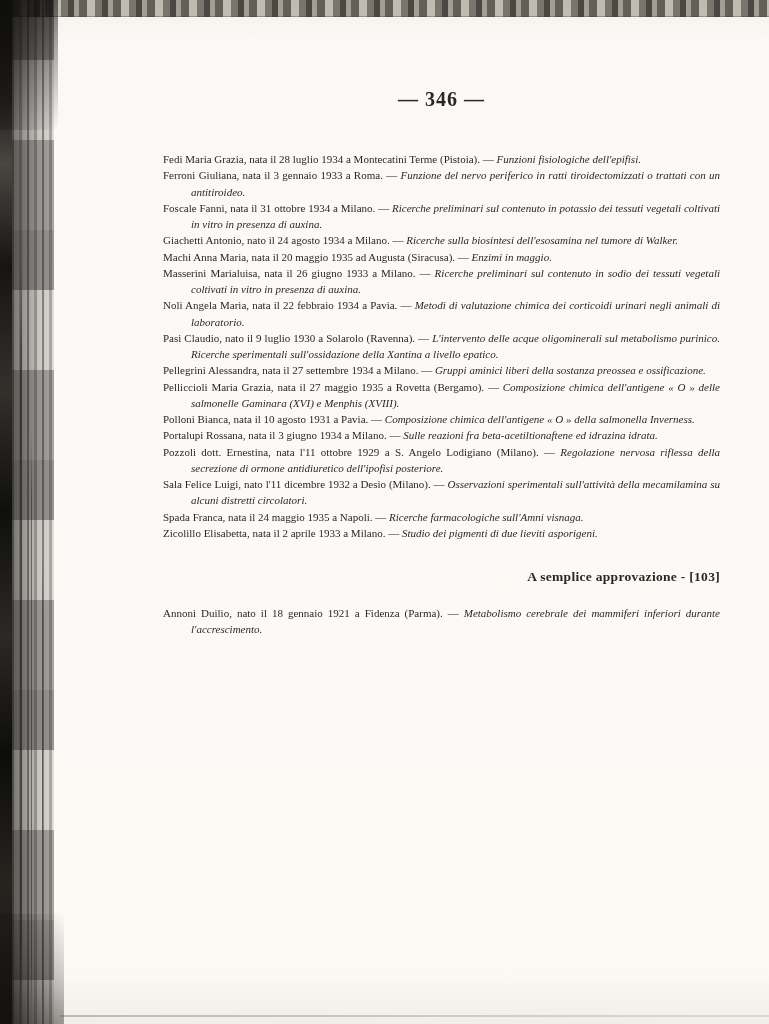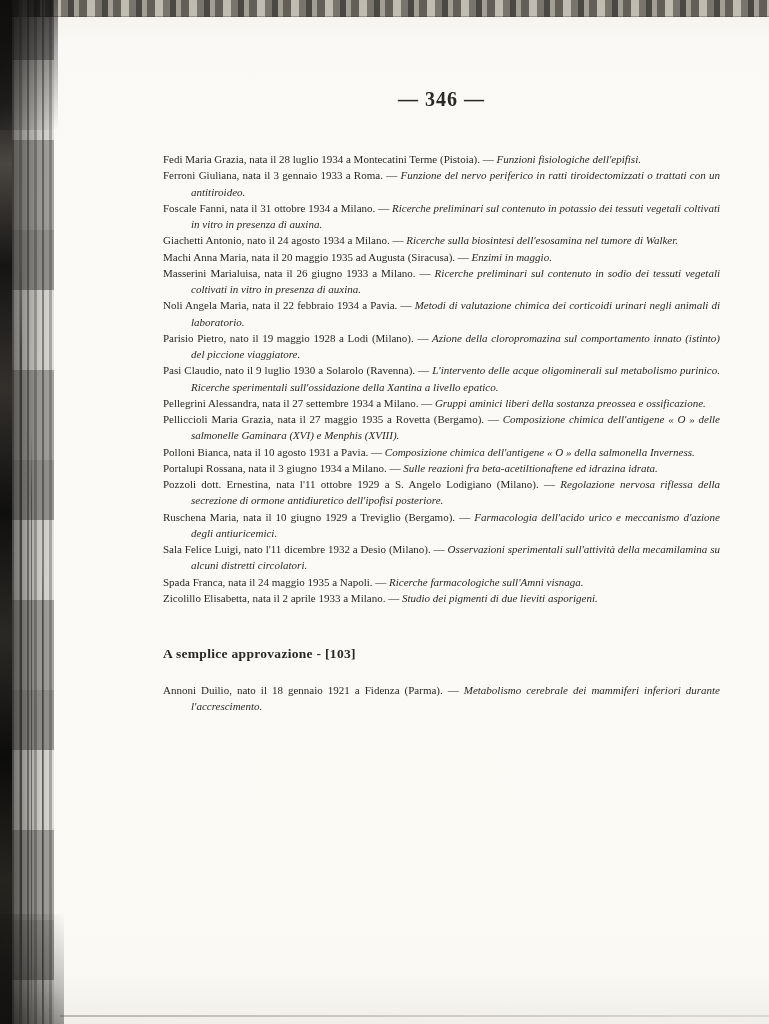--- a/index.html
+++ b/index.html
@@ -79,24 +79,24 @@
   }
   .entry {
     font-size:11px;
     line-height:16.25px;
     text-align:justify;
     padding-left:28px;
     text-indent:-28px;
   }
   .entry i { font-style:italic; }
   .section-heading {
-    text-align:left;
+    text-align:right;
     font-weight:bold;
     font-size:13.5px;
-    margin-top:40px;
+    margin-top:28px;
     margin-bottom:20px;
     letter-spacing:.3px;
   }
 </style>
 </head>
 <body>
 
 <div class="page">
 
   <div class="scan-top"></div>
@@ -113,28 +113,26 @@
     <div class="page-number">— 346 —</div>
 
     <div class="entry-list">
         <p class="entry"><span>Fedi Maria Grazia, nata il 28 luglio 1934 a Montecatini Terme (Pistoia). — </span><i>Funzioni fisiologiche dell'epifisi.</i></p>
         <p class="entry"><span>Ferroni Giuliana, nata il 3 gennaio 1933 a Roma. — </span><i>Funzione del nervo periferico in ratti tiroidectomizzati o trattati con un antitiroideo.</i></p>
         <p class="entry"><span>Foscale Fanni, nata il 31 ottobre 1934 a Milano. — </span><i>Ricerche preliminari sul contenuto in potassio dei tessuti vegetali coltivati in vitro in presenza di auxina.</i></p>
         <p class="entry"><span>Giachetti Antonio, nato il 24 agosto 1934 a Milano. — </span><i>Ricerche sulla biosintesi dell'esosamina nel tumore di Walker.</i></p>
         <p class="entry"><span>Machi Anna Maria, nata il 20 maggio 1935 ad Augusta (Siracusa). — </span><i>Enzimi in maggio.</i></p>
         <p class="entry"><span>Masserini Marialuisa, nata il 26 giugno 1933 a Milano. — </span><i>Ricerche preliminari sul contenuto in sodio dei tessuti vegetali coltivati in vitro in presenza di auxina.</i></p>
         <p class="entry"><span>Noli Angela Maria, nata il 22 febbraio 1934 a Pavia. — </span><i>Metodi di valutazione chimica dei corticoidi urinari negli animali di laboratorio.</i></p>
-        <p class="entry"><span>Parisio Pietro, nato il 19 maggio 1928 a Lodi (Milano). — </span><i>Azione della cloropromazina sul comportamento innato (istinto) del piccione viaggiatore.</i></p>
         <p class="entry"><span>Pasi Claudio, nato il 9 luglio 1930 a Solarolo (Ravenna). — </span><i>L'intervento delle acque oligominerali sul metabolismo purinico. Ricerche sperimentali sull'ossidazione della Xantina a livello epatico.</i></p>
         <p class="entry"><span>Pellegrini Alessandra, nata il 27 settembre 1934 a Milano. — </span><i>Gruppi aminici liberi della sostanza preossea e ossificazione.</i></p>
         <p class="entry"><span>Pelliccioli Maria Grazia, nata il 27 maggio 1935 a Rovetta (Bergamo). — </span><i>Composizione chimica dell'antigene « O » delle salmonelle Gaminara (XVI) e Menphis (XVIII).</i></p>
         <p class="entry"><span>Polloni Bianca, nata il 10 agosto 1931 a Pavia. — </span><i>Composizione chimica dell'antigene « O » della salmonella Inverness.</i></p>
         <p class="entry"><span>Portalupi Rossana, nata il 3 giugno 1934 a Milano. — </span><i>Sulle reazioni fra beta-acetiltionaftene ed idrazina idrata.</i></p>
         <p class="entry"><span>Pozzoli dott. Ernestina, nata l'11 ottobre 1929 a S. Angelo Lodigiano (Milano). — </span><i>Regolazione nervosa riflessa della secrezione di ormone antidiuretico dell'ipofisi posteriore.</i></p>
-        <p class="entry"><span>Ruschena Maria, nata il 10 giugno 1929 a Treviglio (Bergamo). — </span><i>Farmacologia dell'acido urico e meccanismo d'azione degli antiuricemici.</i></p>
         <p class="entry"><span>Sala Felice Luigi, nato l'11 dicembre 1932 a Desio (Milano). — </span><i>Osservazioni sperimentali sull'attività della mecamilamina su alcuni distretti circolatori.</i></p>
         <p class="entry"><span>Spada Franca, nata il 24 maggio 1935 a Napoli. — </span><i>Ricerche farmacologiche sull'Amni visnaga.</i></p>
         <p class="entry"><span>Zicolillo Elisabetta, nata il 2 aprile 1933 a Milano. — </span><i>Studio dei pigmenti di due lieviti asporigeni.</i></p>
       </div>
 
     <div class="section-heading">A semplice approvazione - [103]</div>
 
     <div class="entry-list">
         <p class="entry"><span>Annoni Duilio, nato il 18 gennaio 1921 a Fidenza (Parma). — </span><i>Metabolismo cerebrale dei mammiferi inferiori durante l'accrescimento.</i></p>
       </div>

